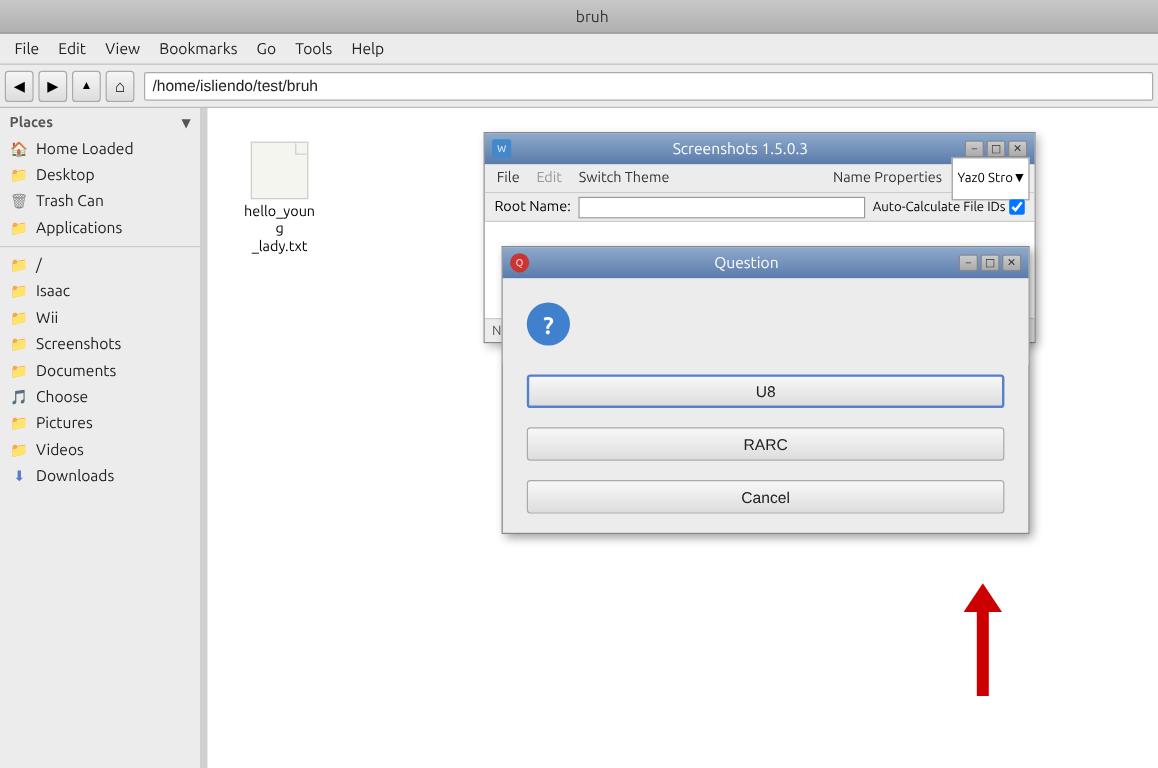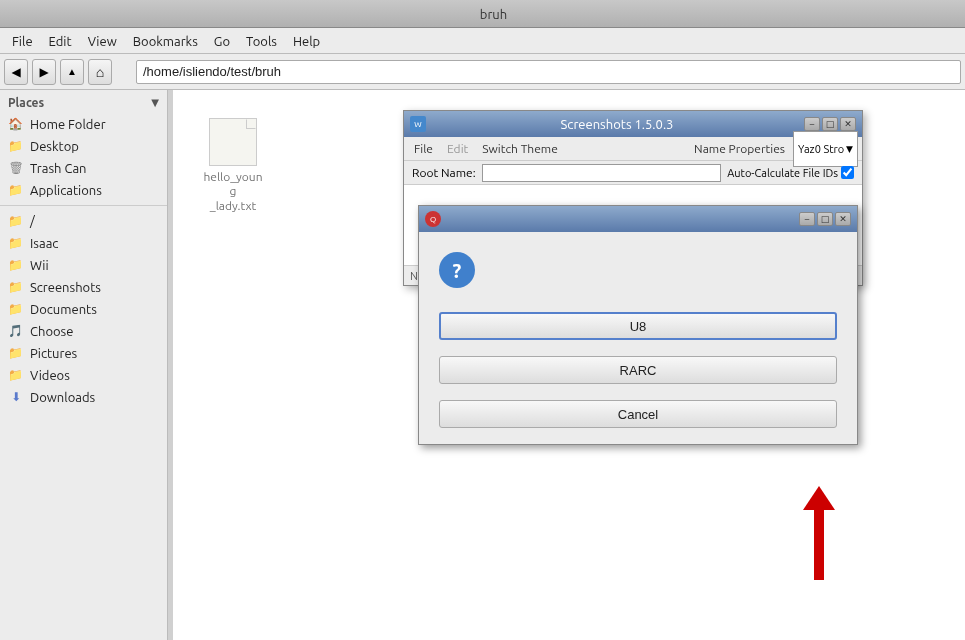--- a/index.html
+++ b/index.html
@@ -64,21 +64,21 @@
       display: flex;
       align-items: center;
       justify-content: center;
       min-width: 24px;
       height: 26px;
       font-size: 12px;
     }
     .address-bar-container {
       display: flex;
       flex: 1;
-      margin-left: 20px;
+      margin-left: 4px;
     }
     .address-bar {
       flex: 1;
       height: 24px;
       background: white;
       border: 1px solid #aaa;
       border-radius: 2px;
       padding: 0 6px;
       font-size: 13px;
       color: #222;
@@ -192,21 +192,21 @@
       content: '';
       position: absolute;
       top: 0; right: 0;
       width: 0; height: 0;
       border-left: 9px solid #f5f5f0;
       border-top: 9px solid transparent;
     }
     .file-name {
       text-align: center;
       font-size: 12px;
-      color: #737373;
+      color: #000000;
       word-break: break-word;
       line-height: 1.2;
     }
 
     
     .resize-handle {
       width: 5px;
       background: #d0d0d0;
       cursor: col-resize;
     }
@@ -468,21 +468,21 @@
 <div class="main-layout">
 
   <div class="sidebar">
     <div class="sidebar-header">
       <span>Places</span>
       <span class="sidebar-header-arrow">▼</span>
     </div>
 
     <div class="sidebar-item">
       <span class="sidebar-icon icon-home">🏠</span>
-      <span>Home Folder</span>
+      <span>Home Loaded</span>
     </div>
     <div class="sidebar-item">
       <span class="sidebar-icon icon-desktop">📁</span>
       <span>Desktop</span>
     </div>
     <div class="sidebar-item">
       <span class="sidebar-icon icon-trash">🗑</span>
       <span>Trash Can</span>
     </div>
     <div class="sidebar-item">
@@ -576,20 +576,21 @@
       <div class="wii-content"></div>
       <div class="wii-status-bar">
         <span>No File Loaded.</span>
         <span style="font-size:10px; color:#aaa;">◢</span>
       </div>
     </div>
 
     <div class="question-dialog">
       <div class="question-title-bar">
         <span class="question-app-icon">Q</span>
+        <span class="question-title-text" style="margin-left:4px;">Question</span>
         <div class="question-win-btns">
           <div class="wii-win-btn">–</div>
           <div class="wii-win-btn">□</div>
           <div class="wii-win-btn">✕</div>
         </div>
       </div>
       <div class="question-body">
         <div class="question-icon-circle">?</div>
       </div>
       <div class="question-buttons">

